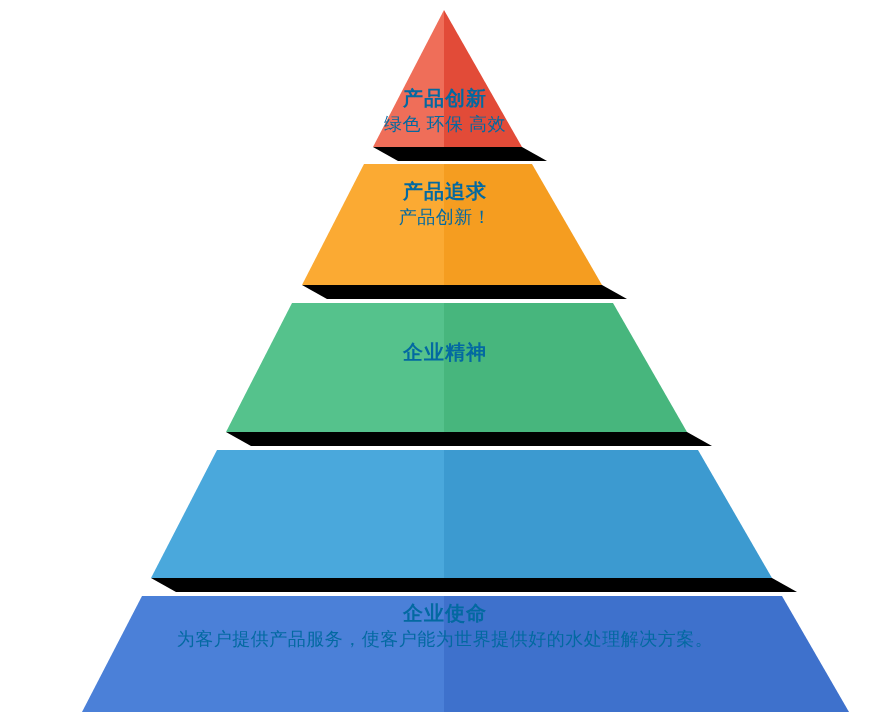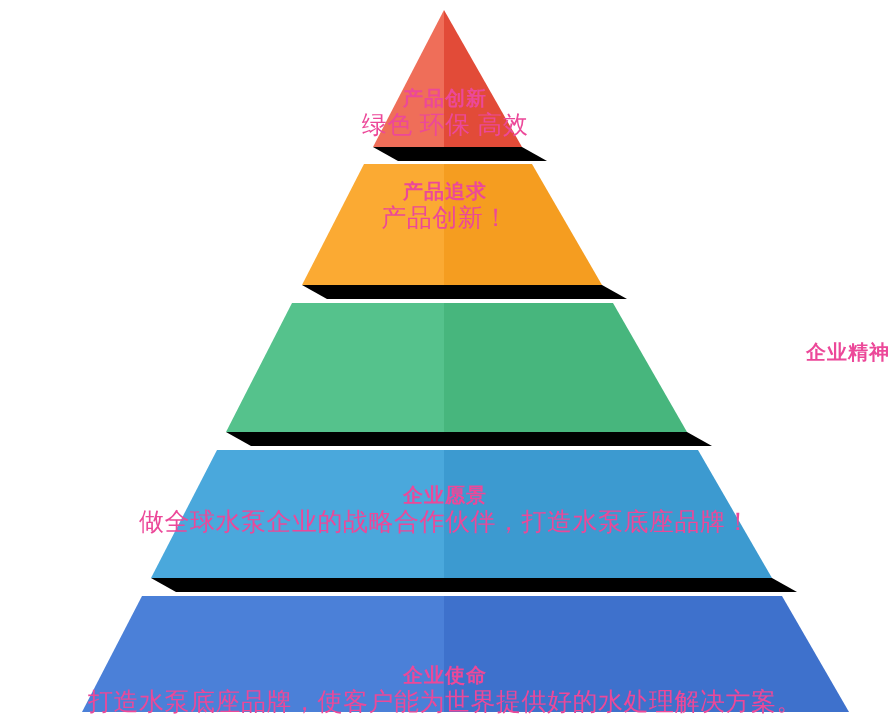--- a/index.html
+++ b/index.html
@@ -18,40 +18,39 @@
   #pyramid-svg {
     position: absolute;
     left: 0;
     top: 0;
   }
   .tier-text {
     position: absolute;
     left: 0;
     width: 890px;
     text-align: center;
-    color: #ec4899;
+    color: #0369a1;
     pointer-events: none;
   }
   .tier-title {
     font-size: 20px;
     font-weight: bold;
     line-height: 26px;
     letter-spacing: 1px;
   }
   .tier-line {
-    font-size: 25px;
+    font-size: 18px;
     line-height: 27px;
     letter-spacing: 0.5px;
-    font-family: Liberation Serif, serif;
   }
   #tier1-text { top: 85px; }
   #tier2-text { top: 178px; }
-  #tier3-text { top: 339px; text-align: right; }
+  #tier3-text { top: 339px; }
   #tier4-text { top: 482px; }
-  #tier5-text { top: 662px; }
+  #tier5-text { top: 600px; }
 </style>
 </head>
 <body>
 
 <div id="stage">
 
   <svg id="pyramid-svg" width="890" height="728" viewBox="0 0 890 728">
 
     <polygon points="373,147 522,147 547,161 398,161" fill="#000000"></polygon>
     <polygon points="302,285 602,285 627,299 327,299" fill="#000000"></polygon>
@@ -81,23 +80,19 @@
 
   <div id="tier2-text" class="tier-text">
     <div class="tier-title">产品追求</div>
     <div class="tier-line">产品创新！</div>
   </div>
 
   <div id="tier3-text" class="tier-text">
     <div class="tier-title">企业精神</div>
   </div>
 
-  <div id="tier4-text" class="tier-text">
-    <div class="tier-title">企业愿景</div>
-    <div class="tier-line">做全球水泵企业的战略合作伙伴，打造水泵底座品牌！</div>
-  </div>
 
   <div id="tier5-text" class="tier-text">
     <div class="tier-title">企业使命</div>
-    <div class="tier-line">打造水泵底座品牌，使客户能为世界提供好的水处理解决方案。</div>
+    <div class="tier-line">为客户提供产品服务，使客户能为世界提供好的水处理解决方案。</div>
   </div>
 
 </div>
 
 </body></html>

